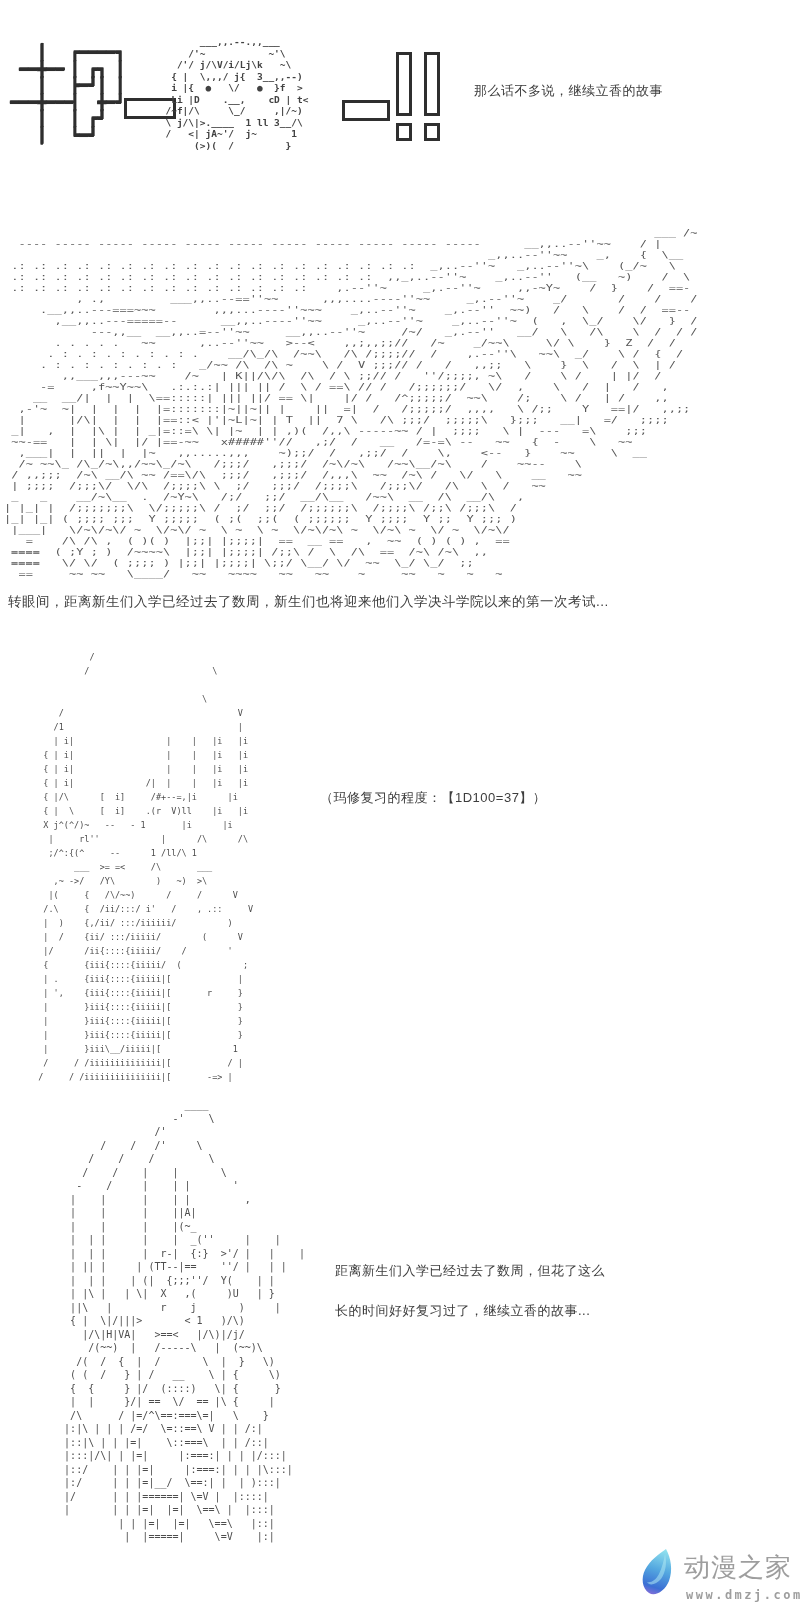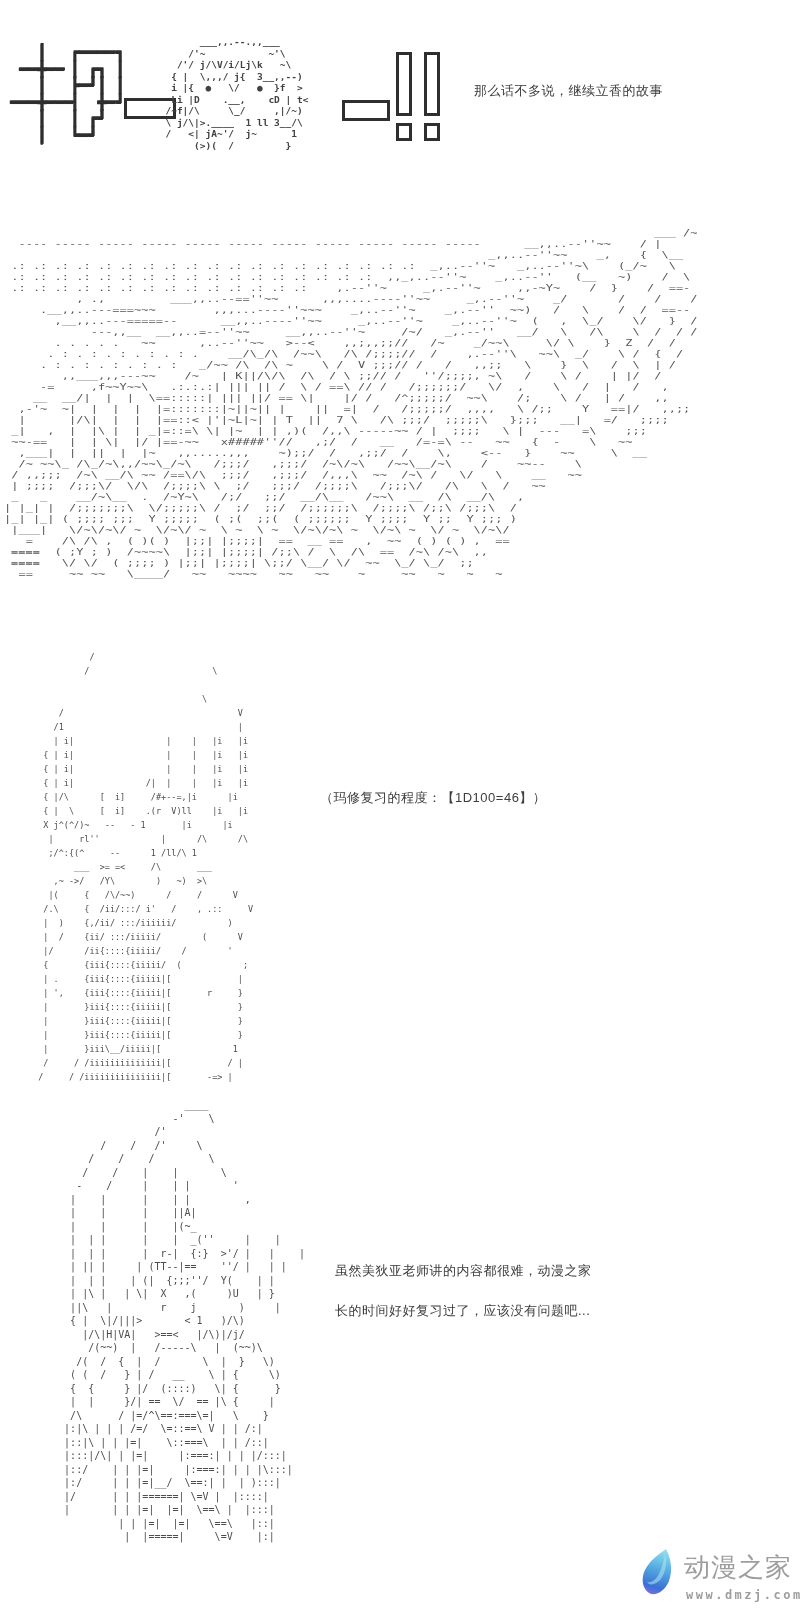--- a/index.html
+++ b/index.html
@@ -113,20 +113,21 @@
  | ;;;;  /;;;\/  \/\  /;;;;\ \  ;/   ;;;/  /;;;;\   /;;;\/   /\   \  /   ~~
  _   _    __/~\__  .  /~Y~\   /;/   ;;/  __/\__   /~~\  __  /\  __/\   ,
 | |_| |  /;;;;;;;\  \/;;;;;\ /  ;/  ;;/  /;;;;;;\  /;;;;\ /;;\ /;;;\  /
 |_| |_| ( ;;;; ;;;  Y ;;;;;  ( ;(  ;;(  ( ;;;;;;  Y ;;;;  Y ;;  Y ;;; )
  |___|   \/~\/~\/ ~  \/~\/ ~  \ ~  \ ~  \/~\/~\ ~  \/~\ ~  \/ ~  \/~\/
    =    /\ /\ ,  ( )( )  |;;| |;;;;|  ==  __ ==   ,  ~~  ( ) ( ) ,  ==
  ≡≡≡≡  ( ;Y ; )  /~~~~\  |;;| |;;;;| /;;\ /  \  /\  ==  /~\ /~\  ,,
  ≡≡≡≡   \/ \/  ( ;;;; ) |;;| |;;;;| \;;/ \__/ \/  ~~  \_/ \_/  ;;
   ==     ~~ ~~   \____/   ~~   ~~~~   ~~   ~~    ~     ~~   ~   ~   ~</pre>
 
+  <div class="cap cap-narration">转眼间，距离新生们入学已经过去了数周，新生们也将迎来他们入学决斗学院以来的第一次考试...</div>
 
   <pre class="mash-aa">            /
            /                        \
 
                                   \
       /                                  V
      /1                                  |
      | i|                  |    |   |i   |i
    { | i|                  |    |   |i   |i
    { | i|                  |    |   |i   |i
@@ -145,21 +146,21 @@
    |/      /ii{::::{iiiii/    /        '
    {       {iii{::::{iiiii/  (            ;
    | .     {iii{::::{iiiii|[             |
    | ',    {iii{::::{iiiii|[       r     }
    |       }iii{::::{iiiii|[             }
    |       }iii{::::{iiiii|[             }
    |       }iii{::::{iiiii|[             }
    |       }iii\__/iiiii|[              1
    /     / /iiiiiiiiiiiiii|[           / |
   /     / /iiiiiiiiiiiiiii|[       -=&gt; |</pre>
-  <div class="cap cap-mash">（玛修复习的程度：【1D100=46】）</div>
+  <div class="cap cap-mash">（玛修复习的程度：【1D100=37】）</div>
 
   <pre class="student-aa">                         ____
                        -'    \
                     /'
            /    /   /'     \
          /    /    /         \
         /    /    |    |       \
        -    /     |    | |       '
       |    |      |    | |         ,
       |    |      |    ||A|
@@ -180,22 +181,22 @@
       /\      / |=/^\==:===\=|   \    }
      |:|\ | | | /=/  \=::==\ V | | /:|
      |::|\ | | |=|    \::===\  | | /::|
      |:::|/\| | |=|     |:===:| | | |/:::|
      |::/    | | |=|     |:===:| | | |\:::|
      |:/     | | |=|__/  \==:| |  | ):::|
      |/      | | |======| \=V |  |::::|
      |       | | |=|  |=|  \==\ |  |:::|
               | | |=|  |=|   \==\   |::|
                |  |=====|     \=V    |:|</pre>
-  <div class="cap cap-study-1">虽然美狄亚老师讲的内容都很难，动漫之家</div>
-  <div class="cap cap-study-2">长的时间好好复习过了，应该没有问题吧...</div>
+  <div class="cap cap-study-1">距离新生们入学已经过去了数周，但花了这么</div>
+  <div class="cap cap-study-2">长的时间好好复习过了，继续立香的故事...</div>
 
   <div class="watermark">
     <svg class="flame" width="34" height="52" viewBox="0 0 34 52">
       <defs>
         <linearGradient id="flameGrad" x1="0.6" y1="0" x2="0.4" y2="1">
           <stop offset="0" stop-color="#8fe0ee"></stop>
           <stop offset="0.45" stop-color="#54a8e0"></stop>
           <stop offset="0.85" stop-color="#3b6fd4"></stop>
           <stop offset="1" stop-color="#7a6fd8"></stop>
         </linearGradient>

